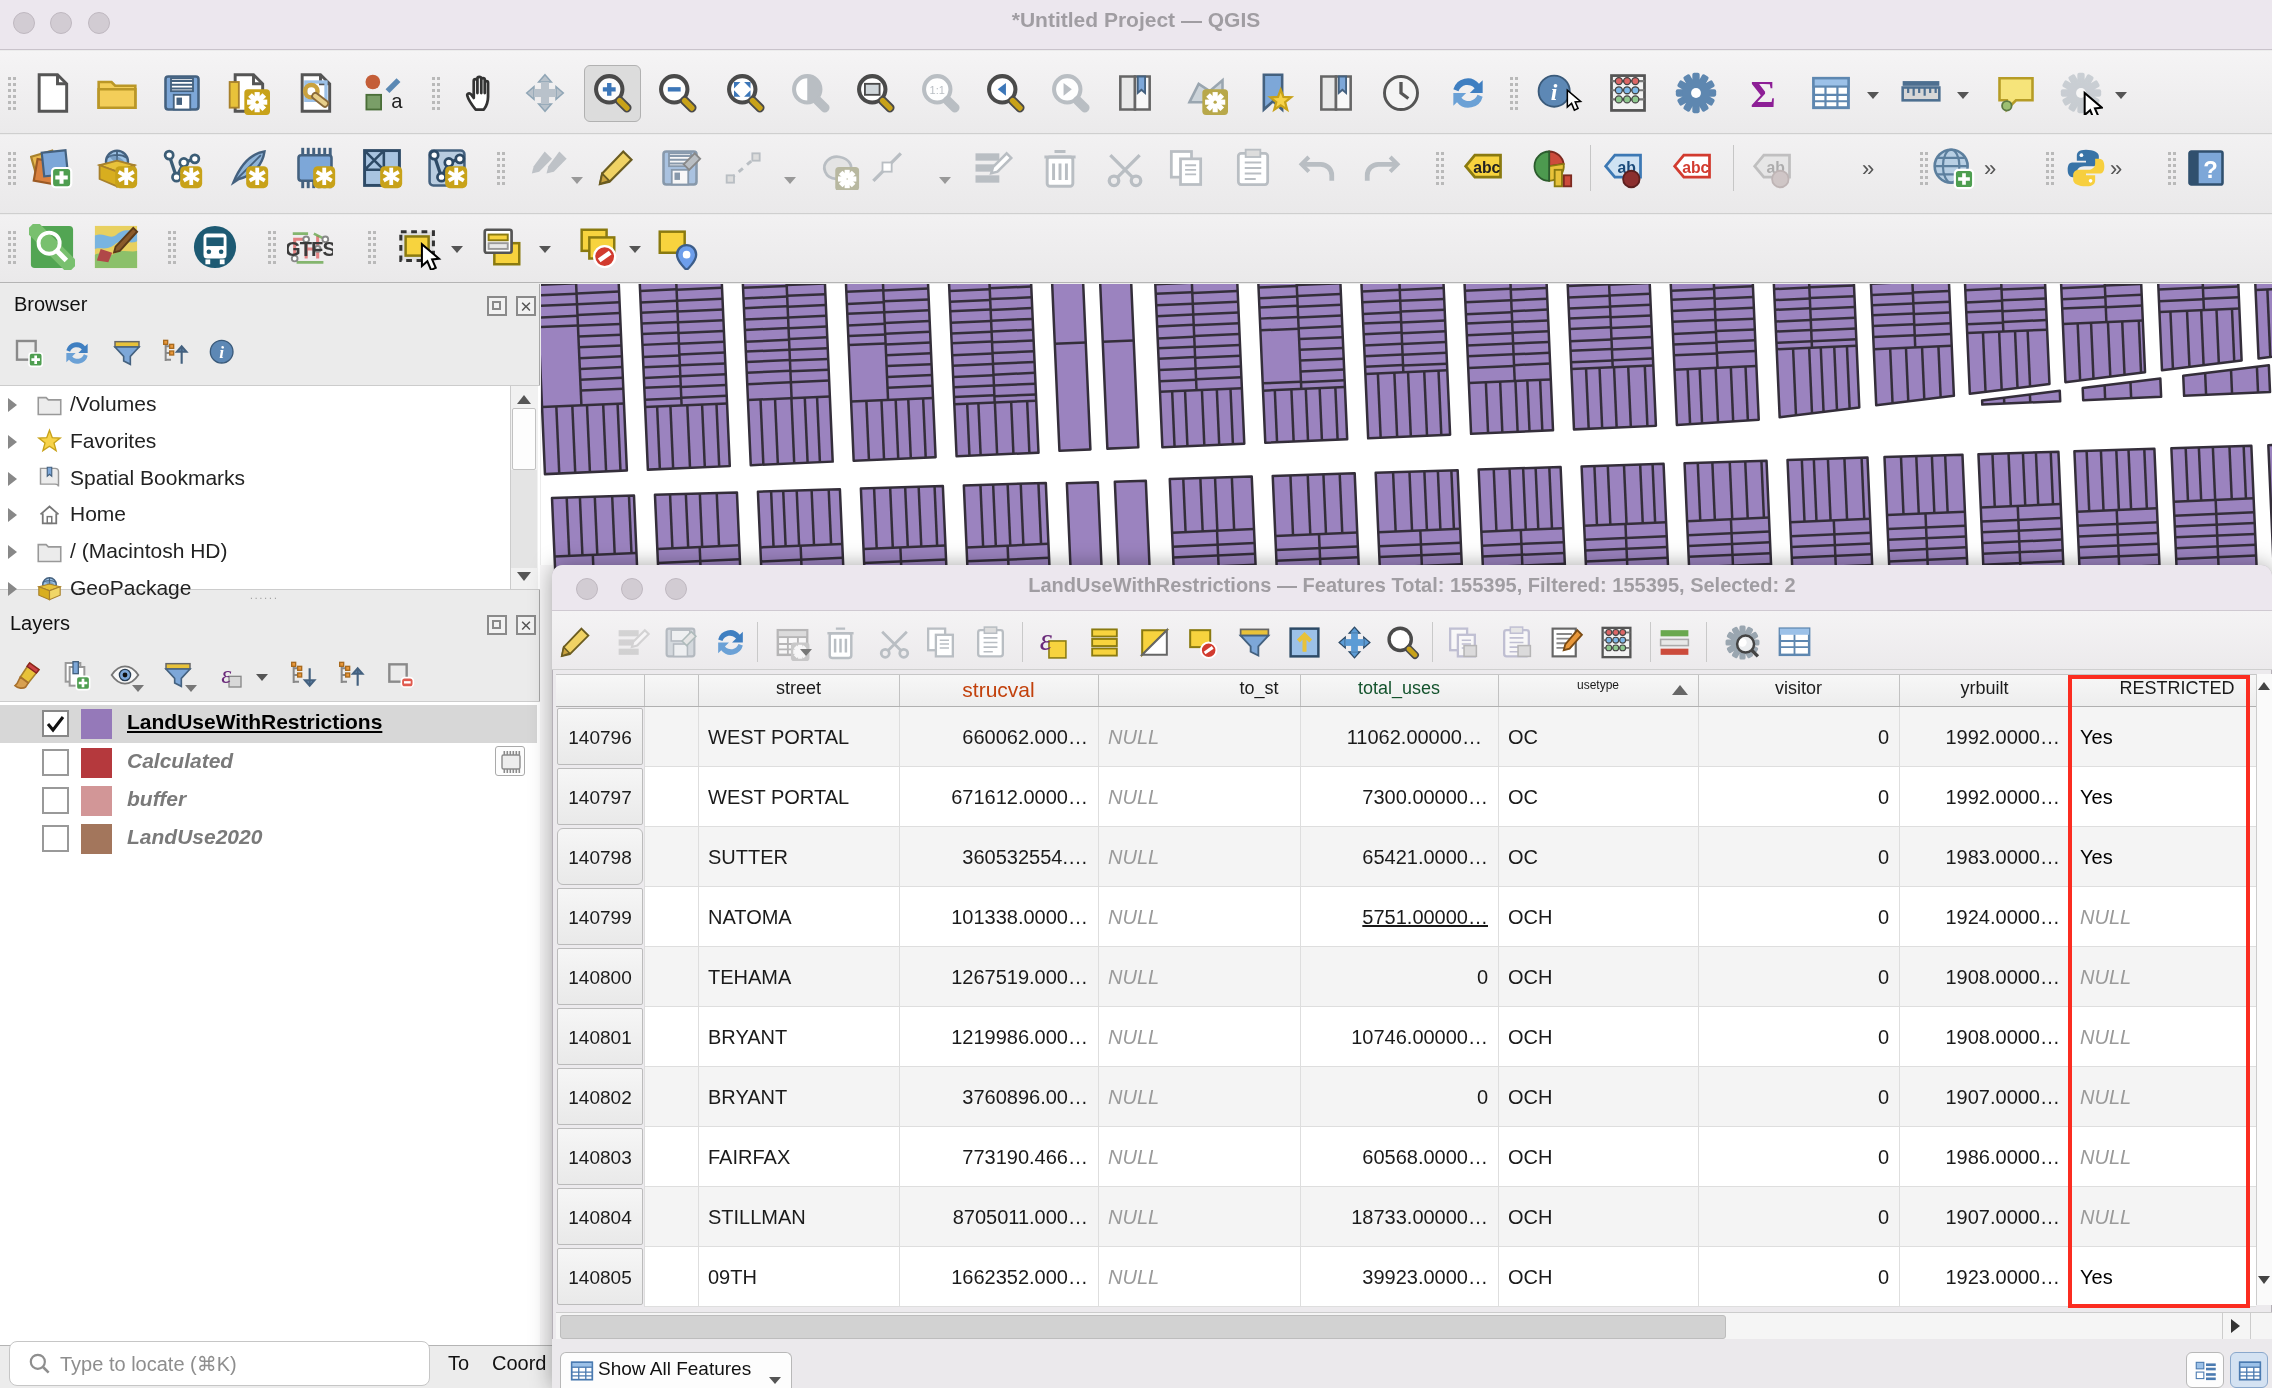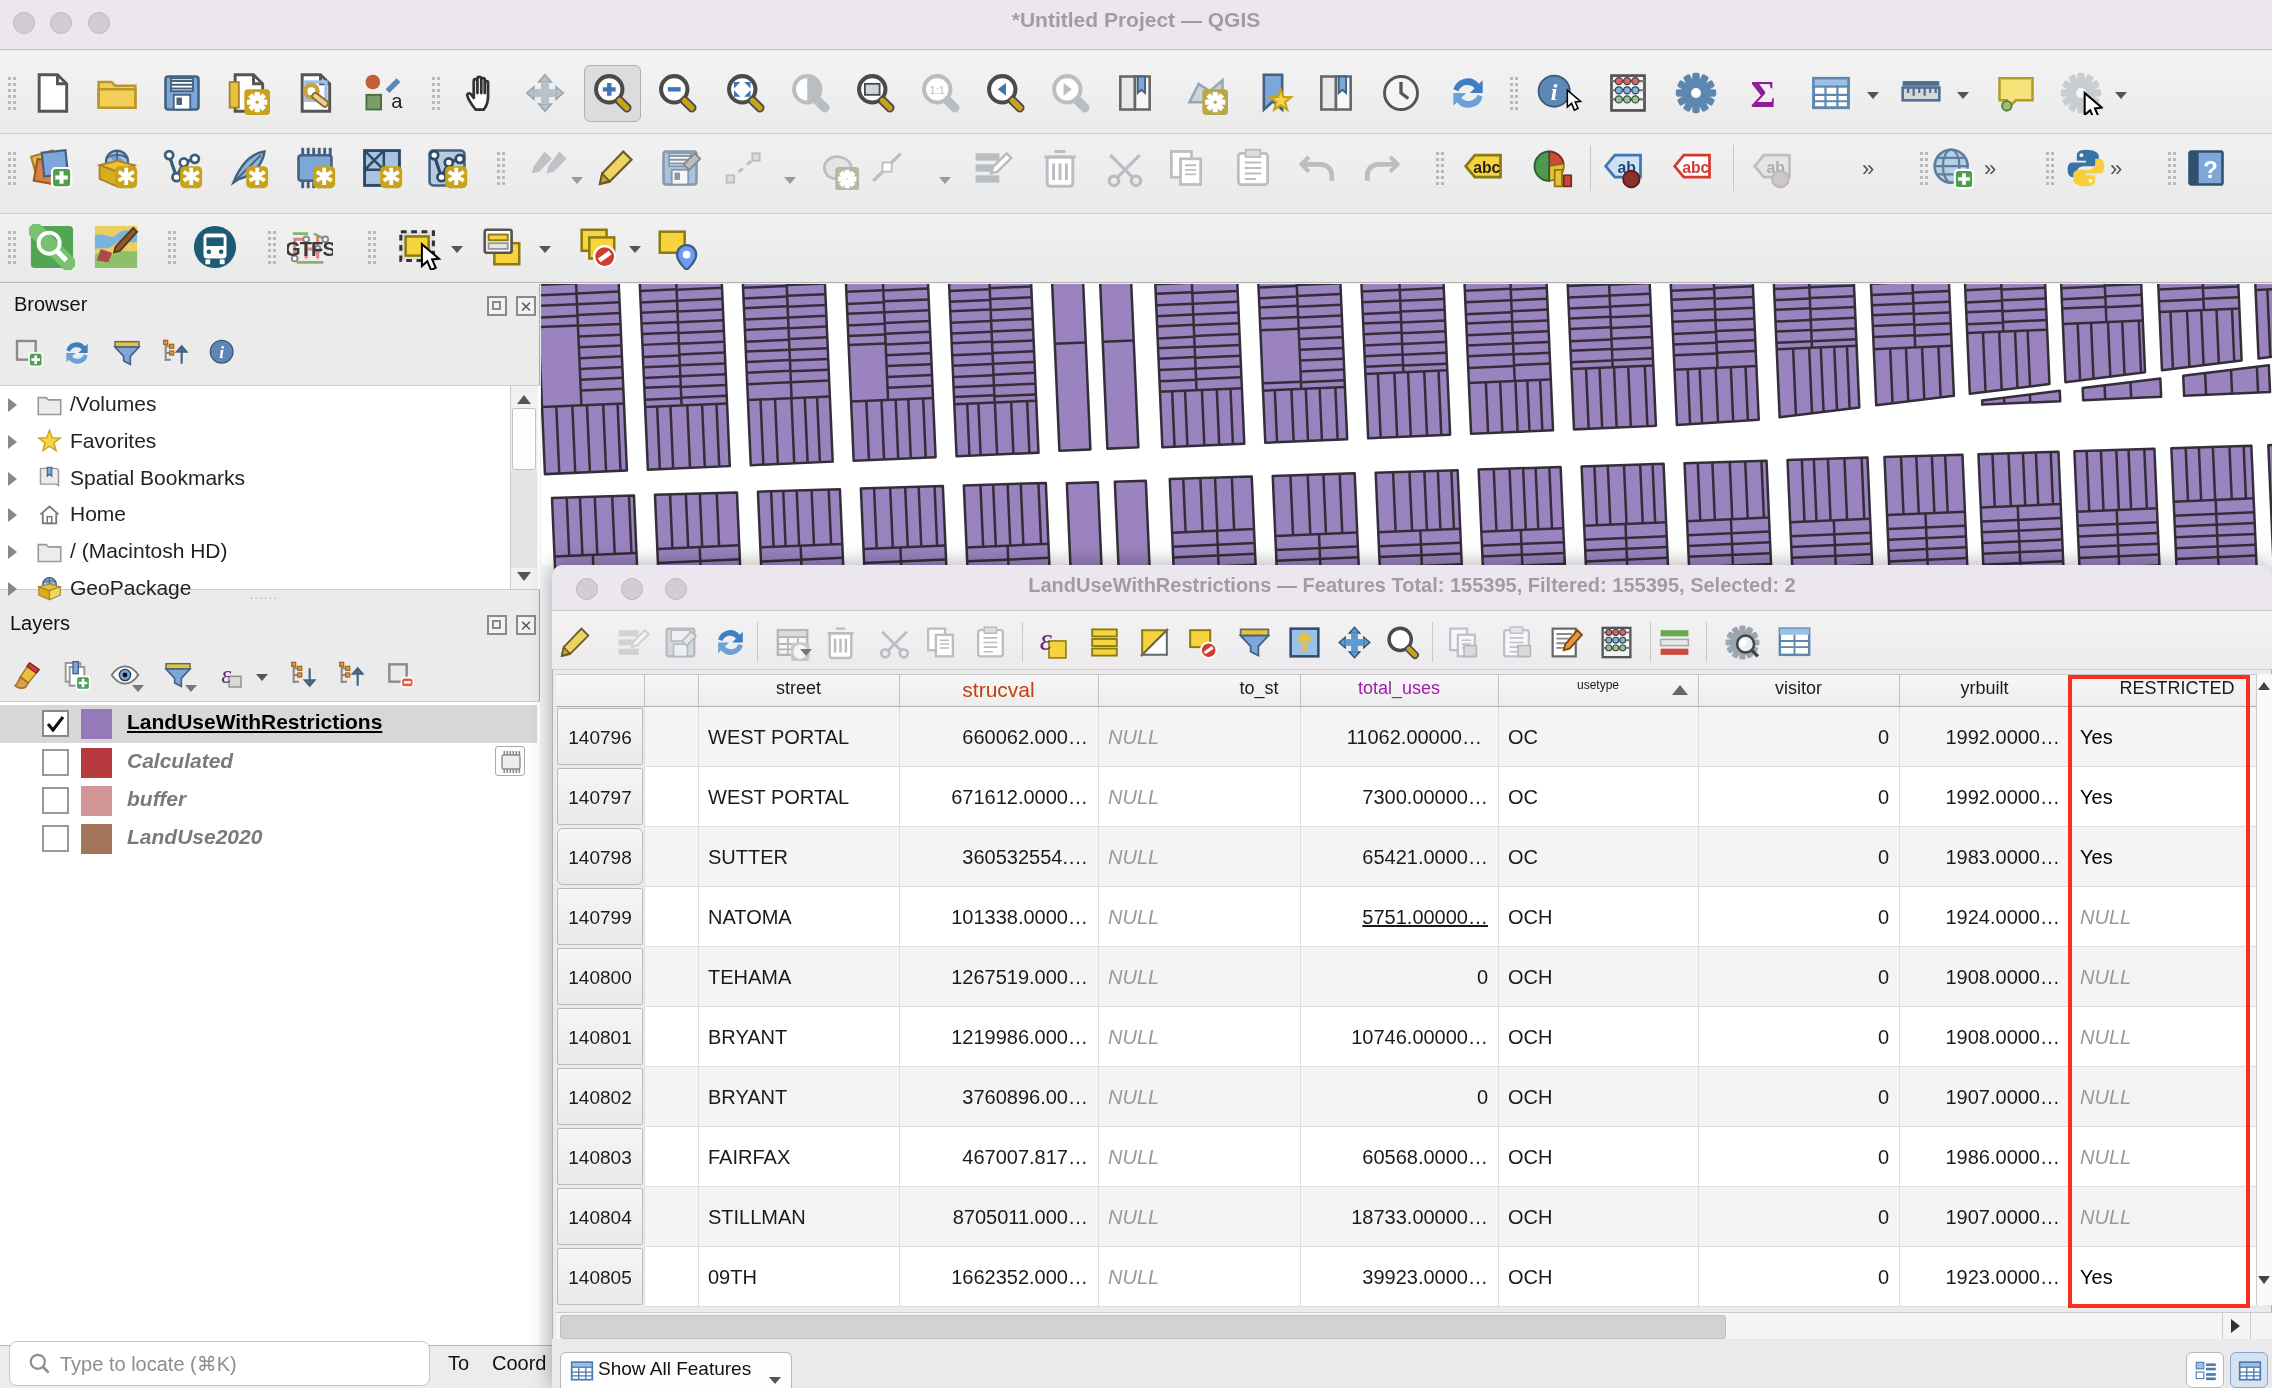--- a/index.html
+++ b/index.html
@@ -2162,21 +2162,21 @@
 <div class="abs" style="left:1706px;top:622px;width:1px;height:40px;background:#c9c9c9"></div>
 <div style="position:absolute;left:800px;top:649px;width:0;height:0;border-left:6px solid transparent;border-right:6px solid transparent;border-top:7px solid #777"></div>
 <div class="abs" style="left:556px;top:674px;width:1700px;height:33px;background:linear-gradient(#f7f7f7,#ededed);border-bottom:1px solid #b0b0b0;border-top:1px solid #c6c6c6"></div>
 <div class="abs" style="left:644px;top:675px;width:1px;height:31px;background:#c2c2c2"></div>
 <div class="abs" style="left:698px;top:678px;width:201px;height:24px;text-align:center;font-size:18px;color:#1a1a1a">street</div>
 <div class="abs" style="left:698px;top:675px;width:1px;height:31px;background:#c2c2c2"></div>
 <div class="abs" style="left:899px;top:678px;width:199px;height:24px;text-align:center;font-size:21px;color:#c2410c">strucval</div>
 <div class="abs" style="left:899px;top:675px;width:1px;height:31px;background:#c2c2c2"></div>
 <div class="abs" style="left:1158px;top:678px;width:202px;height:24px;text-align:center;font-size:18px;color:#1a1a1a">to_st</div>
 <div class="abs" style="left:1098px;top:675px;width:1px;height:31px;background:#c2c2c2"></div>
-<div class="abs" style="left:1300px;top:678px;width:198px;height:24px;text-align:center;font-size:18px;color:#a21caf">total_uses</div>
+<div class="abs" style="left:1300px;top:678px;width:198px;height:24px;text-align:center;font-size:18px;color:#14532d">total_uses</div>
 <div class="abs" style="left:1300px;top:675px;width:1px;height:31px;background:#c2c2c2"></div>
 <div class="abs" style="left:1498px;top:678px;width:200px;height:24px;text-align:center;font-size:12px;color:#1a1a1a">usetype</div>
 <div class="abs" style="left:1498px;top:675px;width:1px;height:31px;background:#c2c2c2"></div>
 <div class="abs" style="left:1698px;top:678px;width:201px;height:24px;text-align:center;font-size:18px;color:#1a1a1a">visitor</div>
 <div class="abs" style="left:1698px;top:675px;width:1px;height:31px;background:#c2c2c2"></div>
 <div class="abs" style="left:1899px;top:678px;width:171px;height:24px;text-align:center;font-size:18px;color:#1a1a1a">yrbuilt</div>
 <div class="abs" style="left:1899px;top:675px;width:1px;height:31px;background:#c2c2c2"></div>
 <div class="abs" style="left:2086px;top:678px;width:182px;height:24px;text-align:center;font-size:18px;color:#1a1a1a">RESTRICTED</div>
 <div class="abs" style="left:2070px;top:675px;width:1px;height:31px;background:#c2c2c2"></div>
 <div class="abs" style="left:1672px;top:685px;width:0;height:0;border-left:8px solid transparent;border-right:8px solid transparent;border-bottom:10px solid #666"></div>
@@ -2309,21 +2309,21 @@
 <div class="abs" style="left:899px;top:1067px;width:1px;height:60px;background:#dedede"></div>
 <div class="abs" style="left:1098px;top:1067px;width:1px;height:60px;background:#dedede"></div>
 <div class="abs" style="left:1300px;top:1067px;width:1px;height:60px;background:#dedede"></div>
 <div class="abs" style="left:1498px;top:1067px;width:1px;height:60px;background:#dedede"></div>
 <div class="abs" style="left:1698px;top:1067px;width:1px;height:60px;background:#dedede"></div>
 <div class="abs" style="left:1899px;top:1067px;width:1px;height:60px;background:#dedede"></div>
 <div class="abs" style="left:2070px;top:1067px;width:1px;height:60px;background:#dedede"></div>
 <div class="abs" style="left:644px;top:1127px;width:1612px;height:60px;background:#ffffff;border-bottom:1px solid #dedede"></div>
 <div class="abs" style="left:557px;top:1128px;width:86px;height:57px;background:linear-gradient(#f6f6f6,#e9e9e9);border:1px solid #bbb;border-radius:2px;text-align:center;font-size:19px;color:#1a1a1a;line-height:57px">140803</div>
 <div class="abs" style="left:698px;top:1127px;width:201px;height:60px;font-size:20px;text-align:left;padding:0 10px;line-height:60px;color:#1a1a1a;">FAIRFAX</div>
-<div class="abs" style="left:899px;top:1127px;width:199px;height:60px;font-size:20px;text-align:right;padding:0 10px;line-height:60px;color:#1a1a1a;">467007.817…</div>
+<div class="abs" style="left:899px;top:1127px;width:199px;height:60px;font-size:20px;text-align:right;padding:0 10px;line-height:60px;color:#1a1a1a;">773190.466…</div>
 <div class="abs" style="left:1098px;top:1127px;width:202px;height:60px;font-size:20px;text-align:left;padding:0 10px;line-height:60px;color:#9a9a9a;font-style:italic">NULL</div>
 <div class="abs" style="left:1300px;top:1127px;width:198px;height:60px;font-size:20px;text-align:right;padding:0 10px;line-height:60px;color:#1a1a1a;">60568.0000…</div>
 <div class="abs" style="left:1498px;top:1127px;width:200px;height:60px;font-size:20px;text-align:left;padding:0 10px;line-height:60px;color:#1a1a1a;">OCH</div>
 <div class="abs" style="left:1698px;top:1127px;width:201px;height:60px;font-size:20px;text-align:right;padding:0 10px;line-height:60px;color:#1a1a1a;">0</div>
 <div class="abs" style="left:1899px;top:1127px;width:171px;height:60px;font-size:20px;text-align:right;padding:0 10px;line-height:60px;color:#1a1a1a;">1986.0000…</div>
 <div class="abs" style="left:2070px;top:1127px;width:182px;height:60px;font-size:20px;text-align:left;padding:0 10px;line-height:60px;color:#9a9a9a;font-style:italic">NULL</div>
 <div class="abs" style="left:644px;top:1127px;width:1px;height:60px;background:#dedede"></div>
 <div class="abs" style="left:698px;top:1127px;width:1px;height:60px;background:#dedede"></div>
 <div class="abs" style="left:899px;top:1127px;width:1px;height:60px;background:#dedede"></div>
 <div class="abs" style="left:1098px;top:1127px;width:1px;height:60px;background:#dedede"></div>

